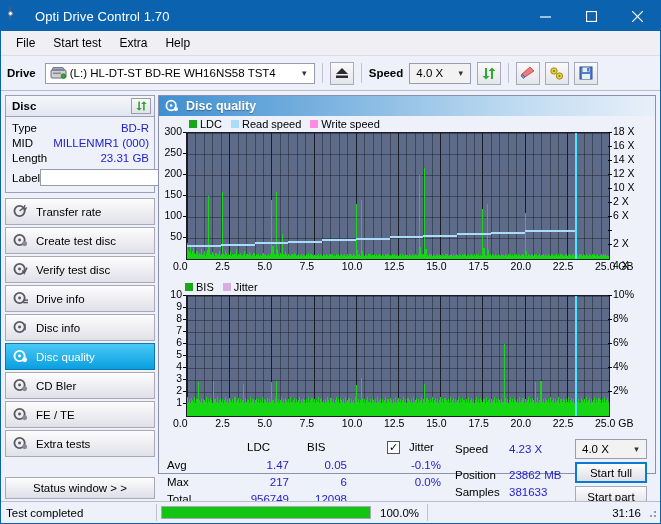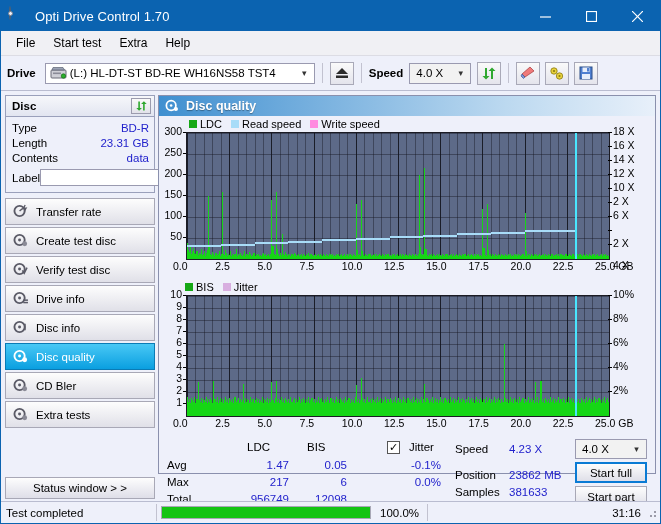--- a/index.html
+++ b/index.html
@@ -223,26 +223,26 @@
               <path d="M12 13 L12 5 L14.5 5 L11 1.5 L7.5 5 L10 5 L10 13 Z" fill="#2fa82f"></path>
             </svg>
           </span>
         </div>
         <div class="disc-rows">
           <div class="drow">
             <span class="k">Type</span>
             <span class="v">BD-R</span>
           </div>
           <div class="drow">
+            <span class="k">MID</span>
+            <span class="v">MILLENMR1 (000)</span>
+          </div>
+          <div class="drow">
             <span class="k">Length</span>
             <span class="v">23.31 GB</span>
-          </div>
-          <div class="drow">
-            <span class="k">Contents</span>
-            <span class="v">data</span>
           </div>
           <div class="label-row">
             <span class="k">Label</span>
             <input class="lbl-input" value="" style="">
             <span class="mini-btn" style="width:22px;height:19px">
               <svg width="15" height="15" viewBox="0 0 16 16">
                 <circle cx="8" cy="8" r="7" fill="#e8e49a" stroke="#8d8a46"></circle>
                 <circle cx="8" cy="8" r="4" fill="none" stroke="#b5b060"></circle>
                 <circle cx="8" cy="8" r="1.6" fill="#f6f4d8" stroke="#8d8a46" stroke-width=".6"></circle>
               </svg>
@@ -301,20 +301,28 @@
               </svg></span>
           <span class="nt">Disc quality</span>
         </div>
         <div class="navbtn">
           <span><svg width="15" height="14" viewBox="0 0 16 15">
                 <circle cx="7" cy="7.5" r="5.5" fill="none" stroke="#5a5a66" stroke-width="2"></circle>
                 <circle cx="7" cy="7.5" r="1.6" fill="#5a5a66"></circle>
                 <circle cx="12.5" cy="11.5" r="2.6" fill="#8a8a96"></circle>
               </svg></span>
           <span class="nt">CD Bler</span>
+        </div>
+        <div class="navbtn">
+          <span><svg width="15" height="14" viewBox="0 0 16 15">
+                <circle cx="7" cy="7.5" r="5.5" fill="none" stroke="#5a5a66" stroke-width="2"></circle>
+                <circle cx="7" cy="7.5" r="1.6" fill="#5a5a66"></circle>
+                <circle cx="12.5" cy="11.5" r="2.6" fill="#8a8a96"></circle>
+              </svg></span>
+          <span class="nt">FE / TE</span>
         </div>
         <div class="navbtn">
           <span><svg width="15" height="14" viewBox="0 0 16 15">
                 <circle cx="7" cy="7.5" r="5.5" fill="none" stroke="#5a5a66" stroke-width="2"></circle>
                 <circle cx="7" cy="7.5" r="1.6" fill="#5a5a66"></circle>
                 <circle cx="12.5" cy="11.5" r="2.6" fill="#8a8a96"></circle>
               </svg></span>
           <span class="nt">Extra tests</span>
         </div>
       </div>

